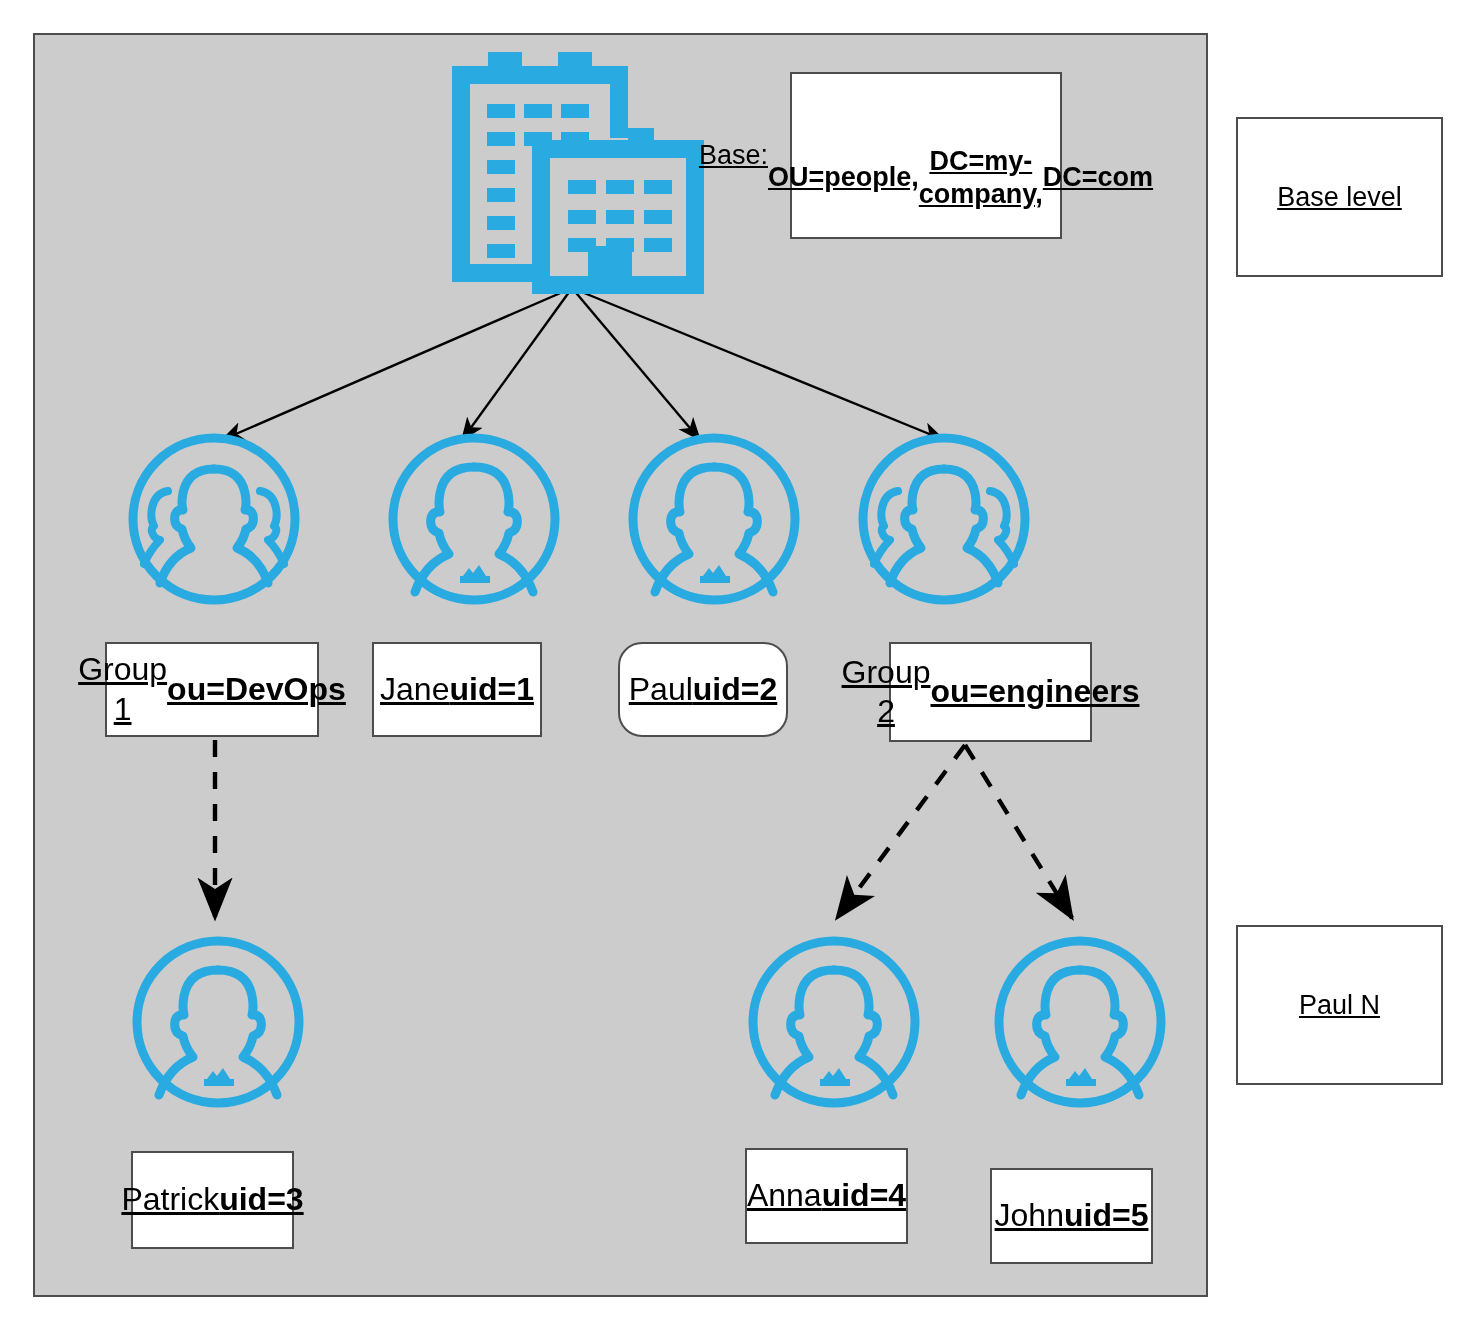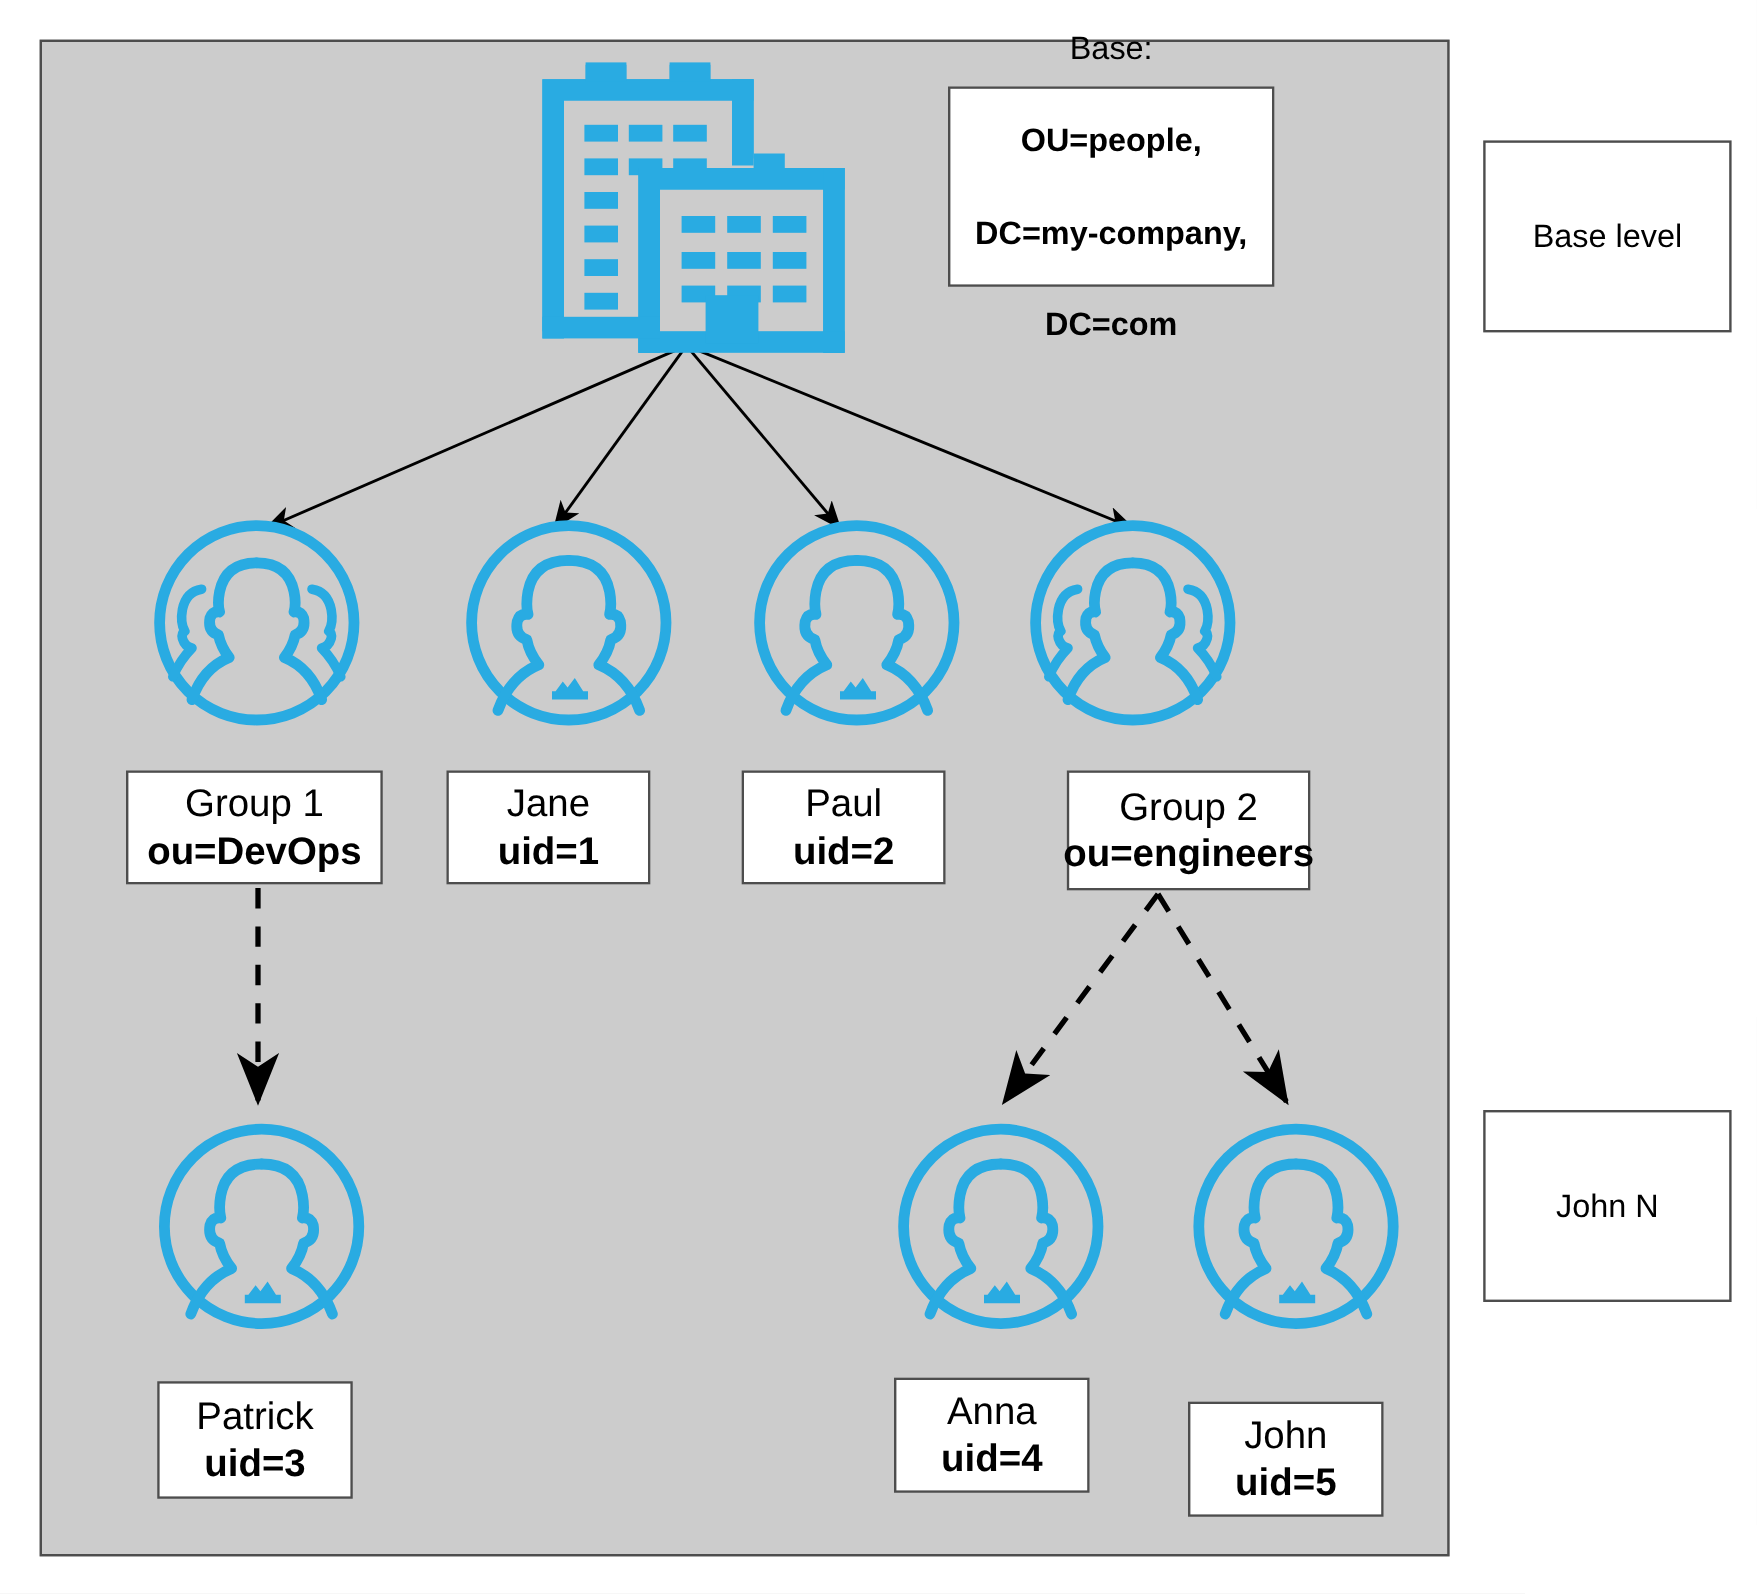--- a/index.html
+++ b/index.html
@@ -29,26 +29,27 @@
     background: #cccccc;
     border: 2px solid #4d4d4d;
     box-sizing: border-box;
   }
   .box {
     position: absolute;
     background: #ffffff;
     border: 2px solid #4d4d4d;
     box-sizing: border-box;
     display: flex;
-    flex-direction: column;
+    flex-direction: row;
     align-items: center;
     justify-content: center;
     text-align: center;
     color: #000000;
     line-height: 1.22;
+    text-decoration: underline;
   }
   .box .ln1 { font-weight: 400; }
   .box .ln2 { font-weight: 700; }
 
   .base-box {
     left: 790px; top: 72px;
     width: 272px; height: 167px;
     font-size: 27px;
   }
   .base-box .ln1 { font-weight: 400; }
@@ -58,21 +59,21 @@
     font-size: 27px;
     font-weight: 400;
   }
   .lvl-base { left: 1236px; top: 117px; width: 207px; height: 160px; }
   .lvl-one  { left: 1236px; top: 505px; width: 207px; height: 155px; }
   .lvl-n    { left: 1236px; top: 925px; width: 207px; height: 160px; }
 
   .node-box { font-size: 32px; }
   .nb-group1 { left: 105px; top: 642px; width: 214px; height: 95px; }
   .nb-jane   { left: 372px; top: 642px; width: 170px; height: 95px; }
-  .nb-paul   { left: 618px; top: 642px; width: 170px; height: 95px; }
+  .nb-paul   { left: 618px; top: 642px; width: 170px; height: 95px; border-radius: 24px; }
   .nb-group2 { left: 863px; top: 642px; width: 203px; height: 100px; margin-left: 26px; }
   .nb-patrick{ left: 131px; top: 1151px; width: 163px; height: 98px; }
   .nb-anna   { left: 745px; top: 1148px; width: 163px; height: 96px; }
   .nb-john   { left: 990px; top: 1168px; width: 163px; height: 96px; }
 
   .icon-wrap { position: absolute; }
   .bld { left: 448px; top: 44px; width: 256px; height: 252px; }
 
   .av { width: 184px; height: 184px; }
   .av-group1 { left: 122px; top: 427px; }
@@ -173,21 +174,21 @@
     <span class="ln1">Base:</span>
     <span class="ln2">OU=people,</span>
     <span class="ln3">DC=my-company,</span>
     <span class="ln4">DC=com</span>
   </div>
 
   <div class="box level-box lvl-base">
     <span>Base level</span>
   </div>
   <div class="box level-box lvl-n">
-    <span>John N</span>
+    <span>Paul N</span>
   </div>
 
   <div class="icon-wrap av av-group1">
     <svg viewBox="0 0 184 184" width="184" height="184">
       <g fill="none" stroke="#29abe2" stroke-width="9">
         <circle cx="92" cy="92" r="81"></circle>
       </g>
       <g fill="none" stroke="#29abe2" stroke-width="8" stroke-linejoin="round" stroke-linecap="round">
         <path d="M46 64 q-13 2 -16 17 q-2 11 2 18 q-3 2 -2 6 q2 7 8 8 q-10 10 -16 24"></path>
         <path d="M138 64 q13 2 16 17 q2 11 -2 18 q3 2 2 6 q-2 7 -8 8 q10 10 16 24"></path>

